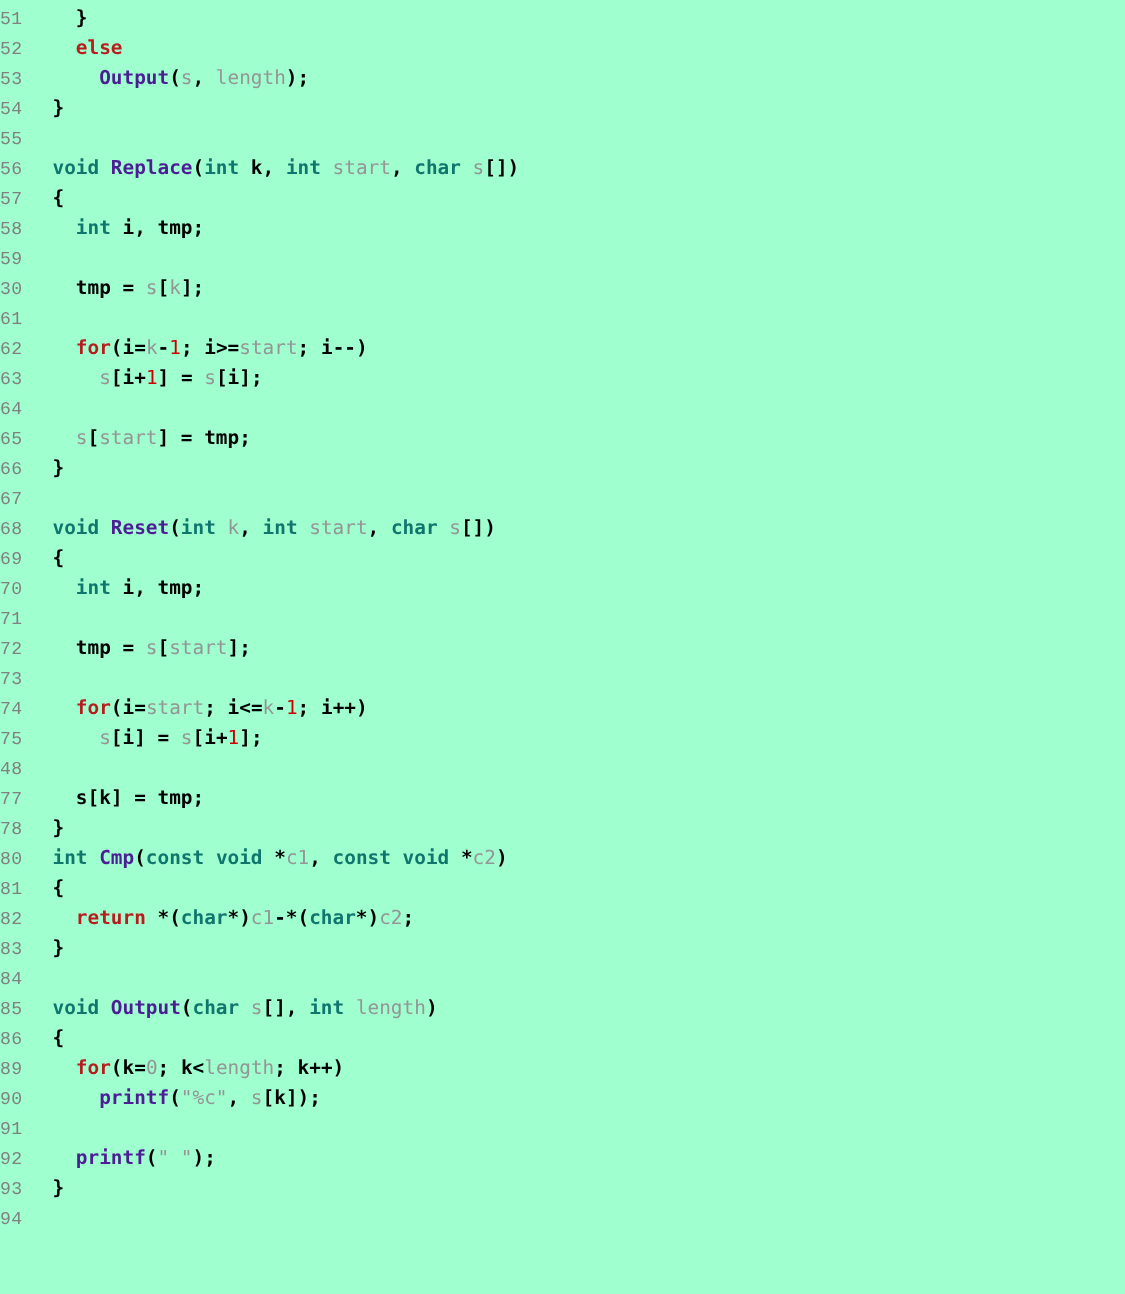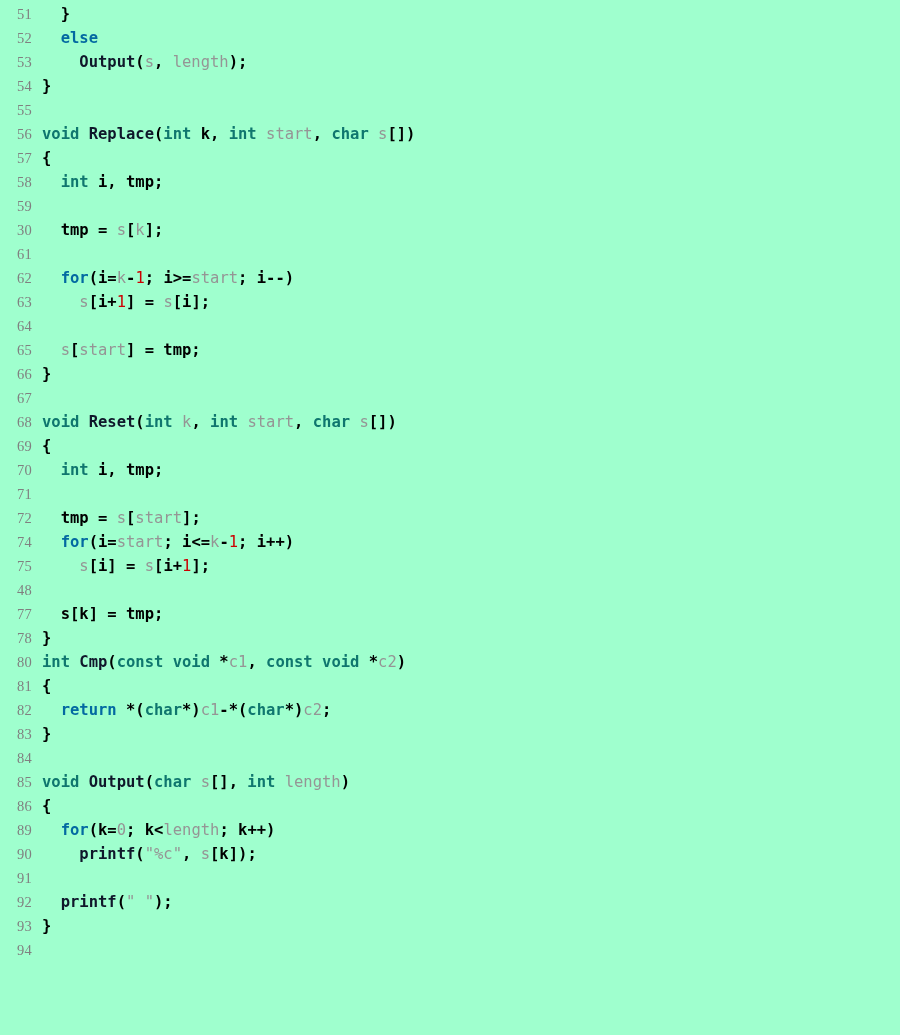--- a/index.html
+++ b/index.html
@@ -23,35 +23,34 @@
   .code-line {
     height: 24px;
     line-height: 24px;
     white-space: pre;
     font-size: 15.5px;
     display: block;
   }
   .ln {
     display: inline-block;
     width: 32px;
-    text-align: right;
     color: #808080;
     font-size: 14.5px;
-    font-family: Liberation Serif, serif;
+    font-family: Liberation Mono, monospace;
     letter-spacing: 0.3px;
   }
   .src {
     display: inline-block;
     padding-left: 10px;
     font-family: "DejaVu Sans Mono", monospace;
     letter-spacing: 0px;
   }
   .t-kw   { color: #0f766e; font-weight: bold; }
-  .t-ctl  { color: #0369a1; font-weight: bold; }
-  .t-fn   { color: #0f172a; font-weight: bold; }
+  .t-ctl  { color: #b91c1c; font-weight: bold; }
+  .t-fn   { color: #4c1d95; font-weight: bold; }
   .t-gray { color: #959595; font-weight: normal; }
   .t-id   { color: #000000; font-weight: bold; }
   .t-num  { color: #CC0000; font-weight: normal; }
   .t-pun  { color: #000000; font-weight: bold; }
   .t-str  { color: #959595; font-weight: normal; }
 </style>
 </head>
 <body>
 
 <div id="code-view">
@@ -70,20 +69,21 @@
     <div class="code-line"><span class="ln">63</span><span class="src"><span class="t-pun">    </span><span class="t-gray">s</span><span class="t-pun">[</span><span class="t-id">i</span><span class="t-pun">+</span><span class="t-num">1</span><span class="t-pun">] = </span><span class="t-gray">s</span><span class="t-pun">[</span><span class="t-id">i</span><span class="t-pun">]</span><span class="t-pun">;</span></span></div>
     <div class="code-line"><span class="ln">64</span><span class="src"></span></div>
     <div class="code-line"><span class="ln">65</span><span class="src"><span class="t-pun">  </span><span class="t-gray">s</span><span class="t-pun">[</span><span class="t-gray">start</span><span class="t-pun">] = </span><span class="t-id">tmp</span><span class="t-pun">;</span></span></div>
     <div class="code-line"><span class="ln">66</span><span class="src"><span class="t-pun">}</span></span></div>
     <div class="code-line"><span class="ln">67</span><span class="src"></span></div>
     <div class="code-line"><span class="ln">68</span><span class="src"><span class="t-kw">void</span><span class="t-pun"> </span><span class="t-fn">Reset</span><span class="t-pun">(</span><span class="t-kw">int</span><span class="t-pun"> </span><span class="t-gray">k</span><span class="t-pun">, </span><span class="t-kw">int</span><span class="t-pun"> </span><span class="t-gray">start</span><span class="t-pun">, </span><span class="t-kw">char</span><span class="t-pun"> </span><span class="t-gray">s</span><span class="t-pun">[])</span></span></div>
     <div class="code-line"><span class="ln">69</span><span class="src"><span class="t-pun">{</span></span></div>
     <div class="code-line"><span class="ln">70</span><span class="src"><span class="t-pun">  </span><span class="t-kw">int</span><span class="t-pun"> </span><span class="t-id">i</span><span class="t-pun">, </span><span class="t-id">tmp</span><span class="t-pun">;</span></span></div>
     <div class="code-line"><span class="ln">71</span><span class="src"></span></div>
     <div class="code-line"><span class="ln">72</span><span class="src"><span class="t-pun">  </span><span class="t-id">tmp</span><span class="t-pun"> = </span><span class="t-gray">s</span><span class="t-pun">[</span><span class="t-gray">start</span><span class="t-pun">]</span><span class="t-pun">;</span></span></div>
+    <div class="code-line"><span class="ln">73</span><span class="src"></span></div>
     <div class="code-line"><span class="ln">74</span><span class="src"><span class="t-pun">  </span><span class="t-ctl">for</span><span class="t-pun">(</span><span class="t-id">i</span><span class="t-pun">=</span><span class="t-gray">start</span><span class="t-pun">; </span><span class="t-id">i</span><span class="t-pun">&lt;=</span><span class="t-gray">k</span><span class="t-pun">-</span><span class="t-num">1</span><span class="t-pun">; </span><span class="t-id">i</span><span class="t-pun">++)</span></span></div>
     <div class="code-line"><span class="ln">75</span><span class="src"><span class="t-pun">    </span><span class="t-gray">s</span><span class="t-pun">[</span><span class="t-id">i</span><span class="t-pun">] = </span><span class="t-gray">s</span><span class="t-pun">[</span><span class="t-id">i</span><span class="t-pun">+</span><span class="t-num">1</span><span class="t-pun">]</span><span class="t-pun">;</span></span></div>
     <div class="code-line"><span class="ln">48</span><span class="src"></span></div>
     <div class="code-line"><span class="ln">77</span><span class="src"><span class="t-pun">  </span><span class="t-id">s</span><span class="t-pun">[</span><span class="t-id">k</span><span class="t-pun">] = </span><span class="t-id">tmp</span><span class="t-pun">;</span></span></div>
     <div class="code-line"><span class="ln">78</span><span class="src"><span class="t-pun">}</span></span></div>
     <div class="code-line"><span class="ln">80</span><span class="src"><span class="t-kw">int</span><span class="t-pun"> </span><span class="t-fn">Cmp</span><span class="t-pun">(</span><span class="t-kw">const</span><span class="t-pun"> </span><span class="t-kw">void</span><span class="t-pun"> *</span><span class="t-gray">c1</span><span class="t-pun">, </span><span class="t-kw">const</span><span class="t-pun"> </span><span class="t-kw">void</span><span class="t-pun"> *</span><span class="t-gray">c2</span><span class="t-pun">)</span></span></div>
     <div class="code-line"><span class="ln">81</span><span class="src"><span class="t-pun">{</span></span></div>
     <div class="code-line"><span class="ln">82</span><span class="src"><span class="t-pun">  </span><span class="t-ctl">return</span><span class="t-pun"> *(</span><span class="t-kw">char</span><span class="t-pun">*)</span><span class="t-gray">c1</span><span class="t-pun">-*(</span><span class="t-kw">char</span><span class="t-pun">*)</span><span class="t-gray">c2</span><span class="t-pun">;</span></span></div>
     <div class="code-line"><span class="ln">83</span><span class="src"><span class="t-pun">}</span></span></div>
     <div class="code-line"><span class="ln">84</span><span class="src"></span></div>

